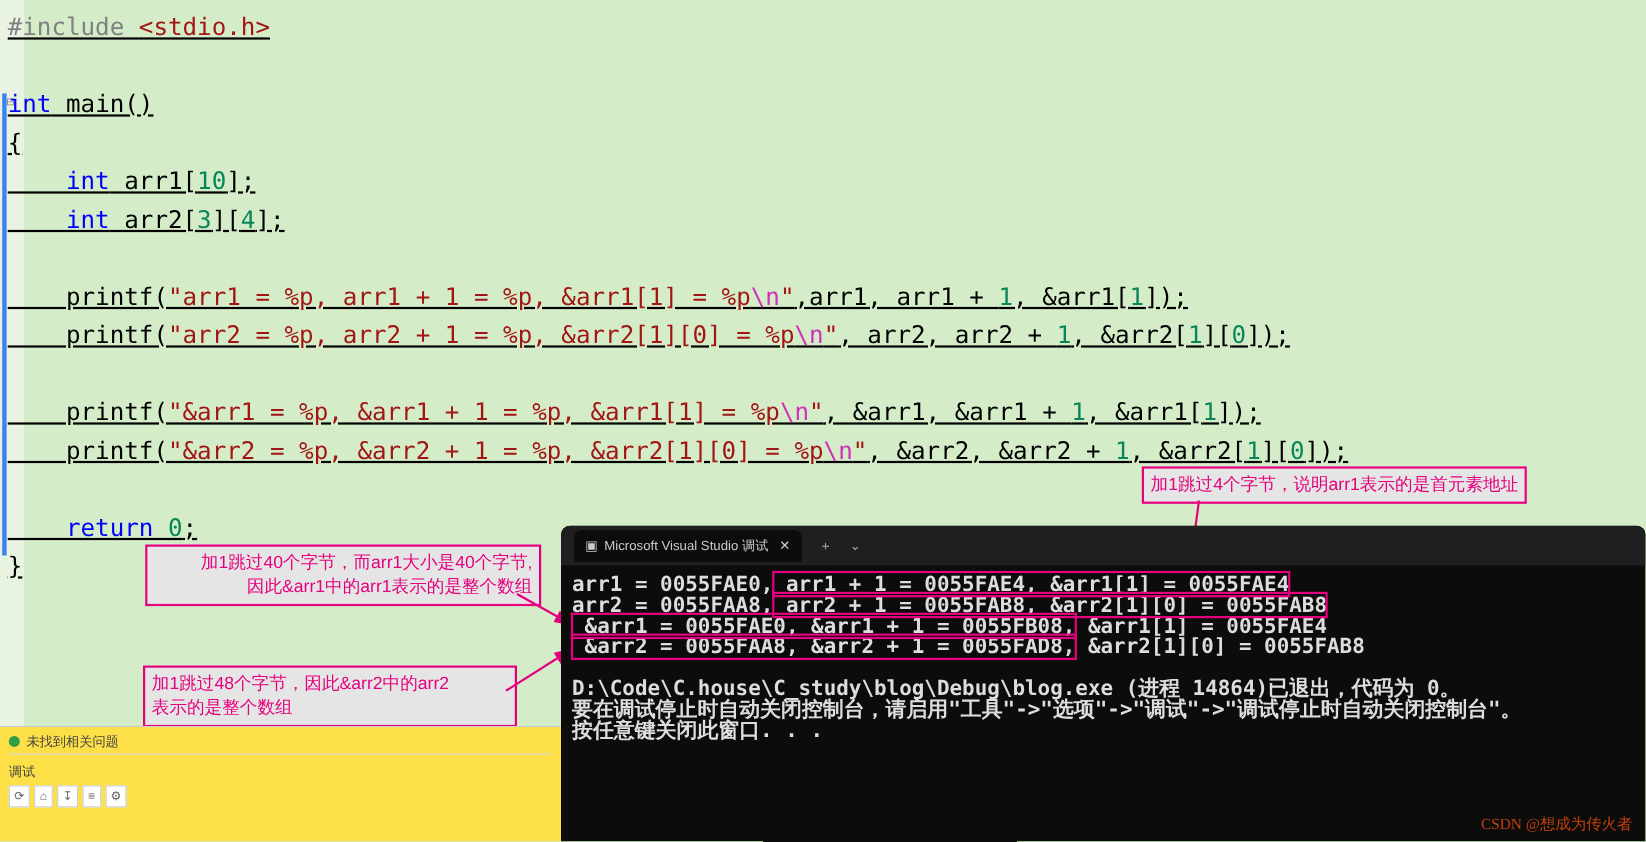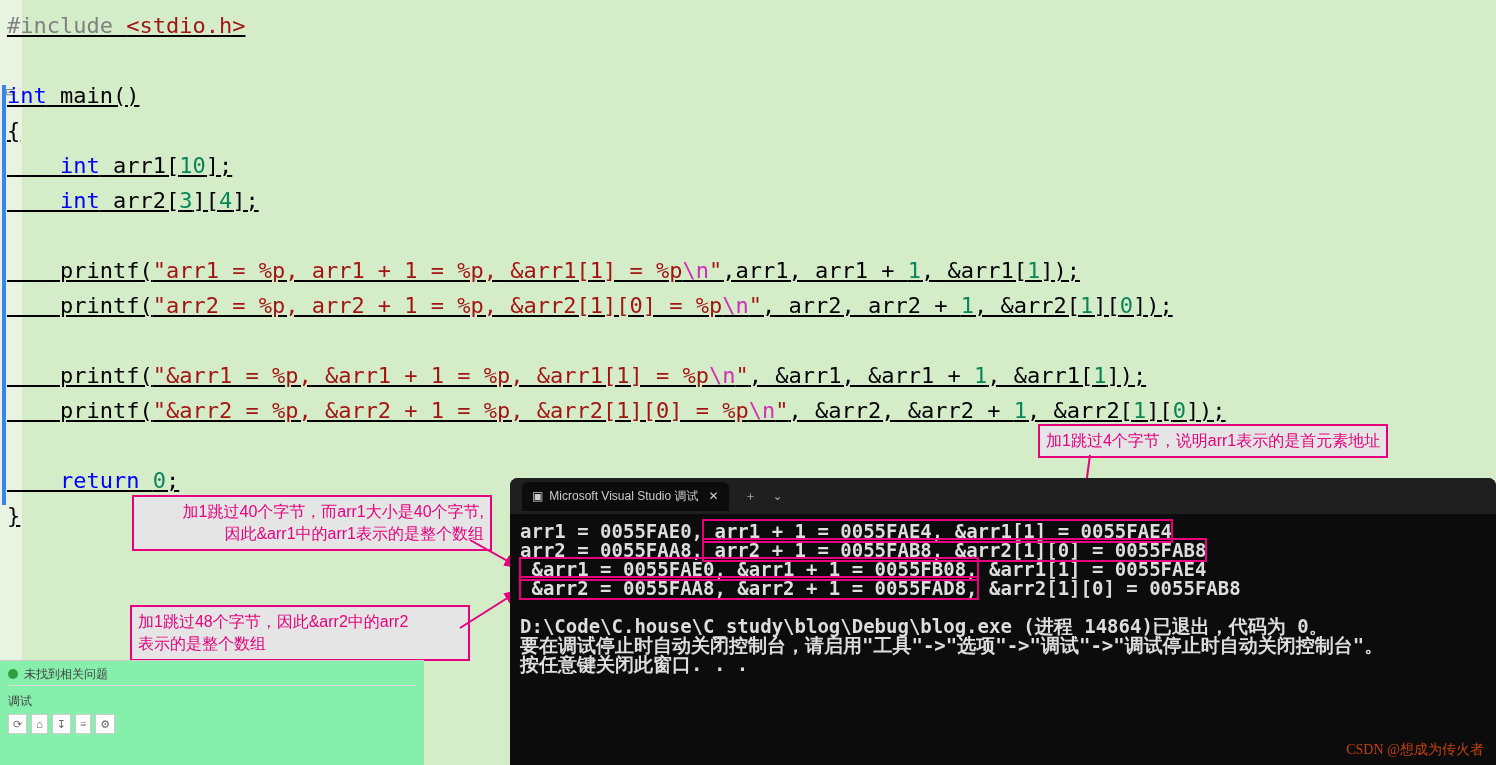--- a/index.html
+++ b/index.html
@@ -11,21 +11,21 @@
   .code { position:absolute; left:7px; top:8px; font-size:22px; line-height:35px; white-space:pre;text-decoration:underline; }
   .kw { color:#0000ff; } .pp { color:#808080; } .str { color:#a31515; } .esc{color:#d12fb9;} .num{color:#098658;} .inc{color:#a31515;}
   .anno { position:absolute; border:2px solid #e6007e; background:#e5e5e5; color:#e6007e; font-family:"Microsoft YaHei",sans-serif; font-size:16px; padding:4px 6px; line-height:22px; }
   .term-window { position:absolute; left:510px; top:478px; width:986px; height:287px; background:#0c0c0c; border-radius:8px 8px 0 0; overflow:hidden; }
   .term-title { height:36px; background:#1f1f1f; display:flex; align-items:center; color:#ccc; font-family:"Segoe UI",sans-serif; font-size:12px; padding-left:12px; gap:8px;}
   .term-title .tab { background:#0c0c0c; border-radius:6px 6px 0 0; padding:6px 10px; display:flex; align-items:center; gap:6px;}
   .term-title .close{margin-left:4px;}
   .term-title .plus{margin-left:8px; color:#aaa;}
   .term-body { padding:8px 10px; color:#ddd; font-family:"NSimSun","Consolas",monospace; font-size:19px; line-height:19px; white-space:pre; position:relative;font-weight:bold;}
   .hl { outline:2px solid #e6007e; outline-offset:-1px; }
-  .bottom-strip { position:absolute; left:0; top:660px; width:424px; height:105px; background:#86efac; border-top:1px solid #ccc; font-family:Liberation Serif, serif; font-size:12px; color:#444; padding:4px 8px; line-height:18px;}
+  .bottom-strip { position:absolute; left:0; top:660px; width:510px; height:105px; background:#fde047; border-top:1px solid #ccc; font-family:Liberation Sans, sans-serif; font-size:12px; color:#444; padding:4px 8px; line-height:18px;}
   .status-line{ display:flex; align-items:center; gap:6px; border-bottom:1px solid #ddd; padding-bottom:2px;}
   .green-dot{width:10px;height:10px;background:#2ea043;border-radius:50%;display:inline-block;}
   .tool-icons{display:flex;gap:4px;margin-top:4px;}
   .tool-icons span{border:1px solid #ccc;padding:0 4px;font-size:11px;color:#666;background:#fff;}
   .arrow { position:absolute; pointer-events:none; }
   .watermark{position:absolute;right:12px;bottom:6px;color:#c2410c;font-family:"Microsoft YaHei";font-size:14px;}
 </style>
 </head>
 <body>
 

